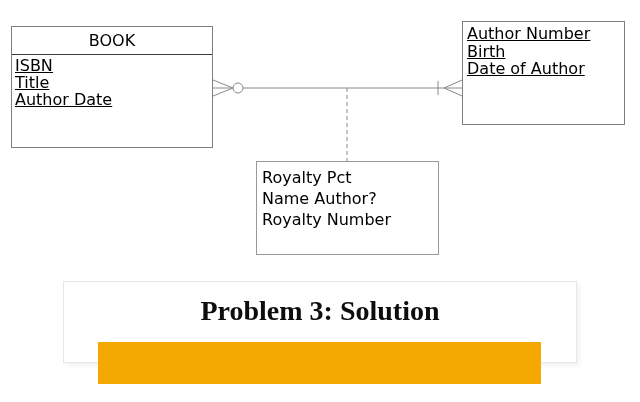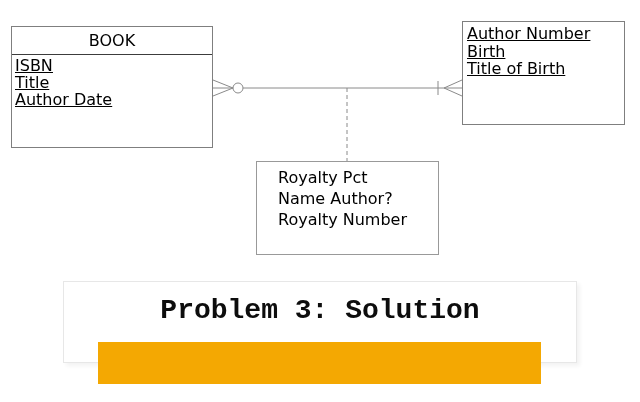--- a/index.html
+++ b/index.html
@@ -17,33 +17,33 @@
 
   #entity-book{left:11px;top:26px;width:202px;height:122px;}
   #entity-book .entity-header{height:27px;line-height:27px;}
 
   #entity-author{left:462px;top:21px;width:163px;height:104px;}
   #entity-author .entity-header{height:28px;line-height:28px;}
   #entity-author .entity-attrs{padding:3px 1px 0 4px;line-height:17.5px;}
 
   #assoc-box{position:absolute;left:256px;top:161px;width:183px;height:94px;
              background:#fff;border:1px solid #999;box-sizing:border-box;
-             padding:5px 2px 0 21px;font-size:16px;line-height:21px;}
+             padding:5px 2px 0 5px;font-size:16px;line-height:21px;}
 
   
   #connectors{position:absolute;left:0;top:0;width:640px;height:260px;}
   #connectors path,#connectors line{stroke:var(--connector,#8a8a8a);stroke-width:1;fill:none;}
   #connectors circle{stroke:var(--connector,#8a8a8a);stroke-width:1;fill:#fff;}
 
   
   .caption-panel{position:absolute;left:63px;top:281px;width:514px;height:82px;
                  background:#fff;border:1px solid #e7e7e7;box-sizing:border-box;
                  box-shadow:3px 3px 4px rgba(0,0,0,0.05);z-index:1;
                  text-align:center;padding-top:13px;}
-  .caption-title{font-family:Liberation Mono, monospace;font-weight:700;
+  .caption-title{font-family:Liberation Serif, serif;font-weight:700;
                  font-size:28px;color:#0d0d0d;letter-spacing:0px;}
   .accent-bar{position:absolute;left:98px;top:342px;width:443px;height:42px;
               background:var(--accent,#F4A802);z-index:2;}
 </style>
 </head>
 <body>
 
 <div class="canvas">
 
   <svg id="connectors" viewBox="0 0 640 260" xmlns="http://www.w3.org/2000/svg">
@@ -69,21 +69,21 @@
       <div class="attr key">ISBN</div>
       <div class="attr">Title</div>
       <div class="attr">Author Date</div>
     </div>
   </div>
 
   <div class="entity" id="entity-author">
     <div class="entity-attrs">
       <div class="attr key">Author Number</div>
       <div class="attr">Birth</div>
-      <div class="attr">Title of Birth</div>
+      <div class="attr">Date of Author</div>
     </div>
   </div>
 
   <div id="assoc-box">
     <div class="attr">Royalty Pct</div>
     <div class="attr">Name Author?</div>
     <div class="attr">Royalty Number</div>
   </div>
 
   <div class="caption-panel">

